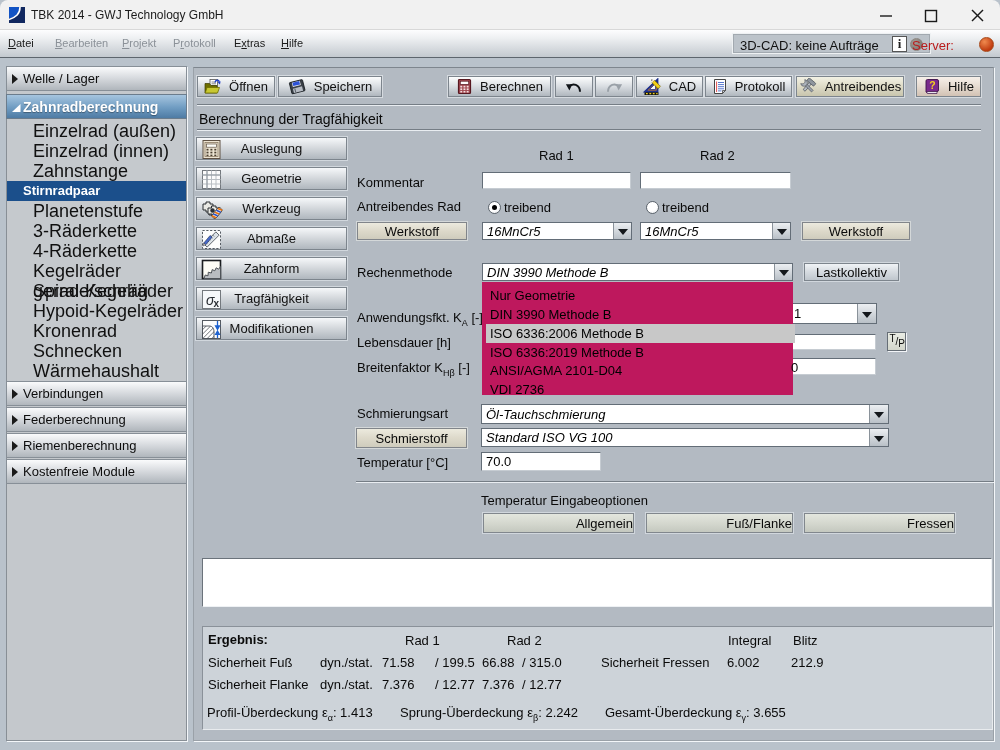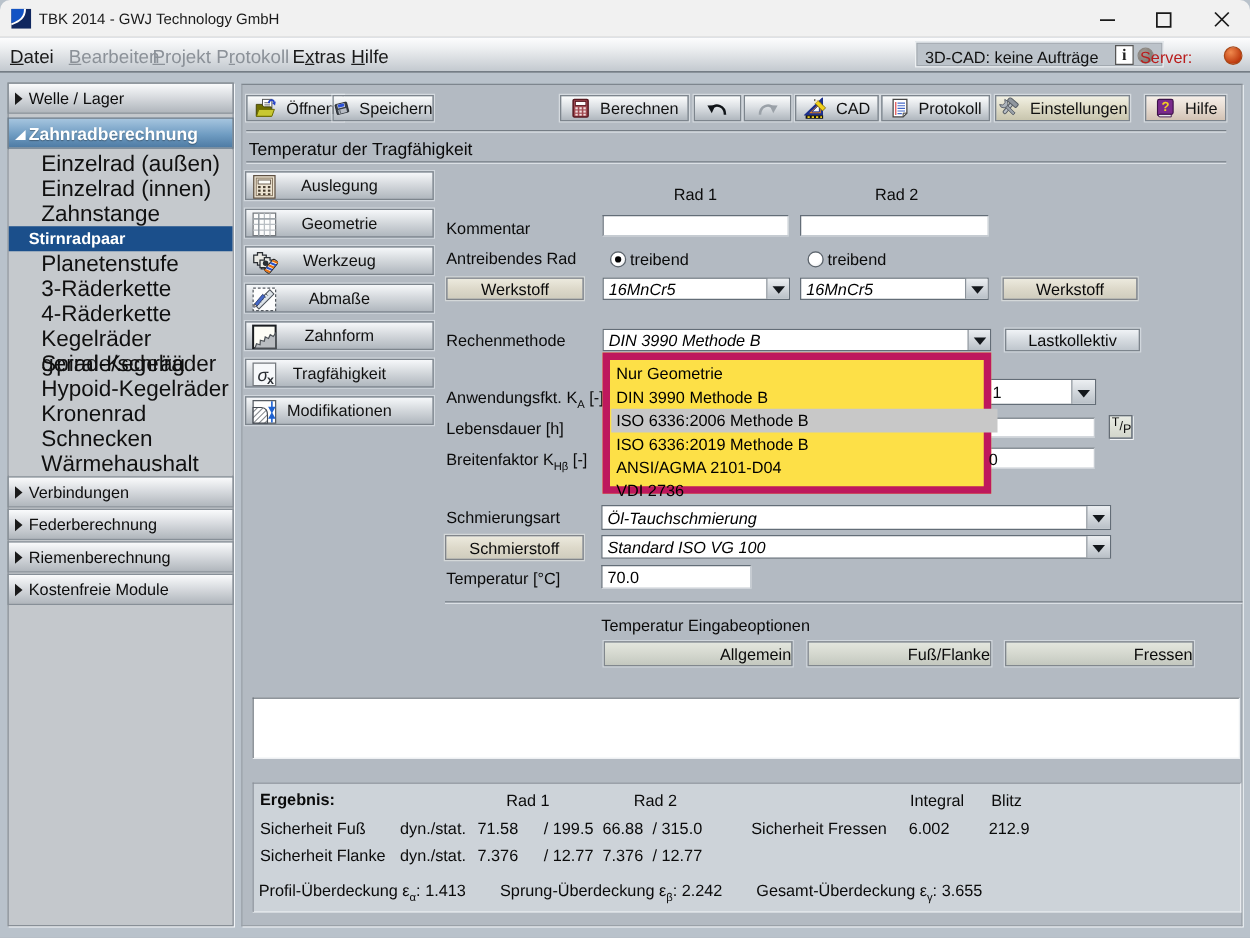--- a/index.html
+++ b/index.html
@@ -5,21 +5,21 @@
 * { margin:0; padding:0; box-sizing:border-box; font-family:"Liberation Sans",sans-serif; }
 html,body { width:1000px; height:750px; }
 body { position:relative; background:#b9c2cb; overflow:hidden; }
 .abs { position:absolute; }
 #titlebar { left:0; top:0; width:1000px; height:30px; background:#f1f1f1;
   border-bottom:1px solid #d8d8d8; border-radius:8px 8px 0 0; }
 #titletext { left:31px; top:8px; font-size:12px; color:#1b1b1b; }
 #menubar { left:0; top:30px; width:1000px; height:28px;
   background:linear-gradient(#fdfdfe,#eef0f2 30%,#c3c9cf);
   border-bottom:1px solid #5d656d; }
-.mitem { top:37px; font-size:15px; color:#1a1a1a;text-align:center; }
+.mitem { top:37px; font-size:11px; color:#1a1a1a;text-align:center; }
 .mdis { color:#8b9198; }
 #cadbox { left:732px; top:33px; width:199px; height:21px; background:#bcc3ca;
   border:1px solid #eef1f3; box-shadow:0 0 0 1px #a2a9b0 inset; }
 #panel-side { left:6px; top:66px; width:181px; height:675px; background:#c4c8cc;
   border:1px solid #888f96; box-shadow:1px 1px 0 rgba(250,252,254,0.9); }
 #panel-main { left:193px; top:67px; width:801px; height:674px; background:#b3bac2;
   border:1px solid #9aa1a8; border-top-color:#7e868e; box-shadow:1px 1px 0 rgba(250,252,254,0.9); }
 .shead { left:6px; width:181px; height:25px;
   background:linear-gradient(#fafbfc,#d9dce0 45%,#b0b6bc);
   border:1px solid #878f97; color:#0d0d0d; font-size:13px; line-height:24px; padding-left:16px; }
@@ -53,22 +53,22 @@
   border-left:5px solid transparent; border-right:5px solid transparent; border-top:6px solid #14181c; }
 .gbtn { border:1px solid #81858a; font-size:13px; color:#0a0a0a; text-align:center;
   background:linear-gradient(#eceade,#ddd9ca 50%,#cfccbd);
   box-shadow:0 0 0 1px rgba(245,245,240,0.5); }
 .bbtn { border:1px solid #7d858d; font-size:13px; color:#0a0a0a; text-align:center;
   background:linear-gradient(#f0f3f6,#d8dde2 45%,#bfc6cd);
   box-shadow:0 0 0 1px rgba(240,244,248,0.5); }
 .sgbtn { border:1px solid #81878d; font-size:13px; color:#0a0a0a; text-align:right;
   background:linear-gradient(#e3e6de,#d5d8cf 50%,#c4c8bf);
   box-shadow:0 0 0 1px rgba(240,244,248,0.5); }
-#droplist { left:482px; top:282px; width:311px; height:113px; background:#fde047;
-  border:6px solid #be185d; z-index:30; }
+#droplist { left:482px; top:282px; width:311px; height:113px; background:#be185d;
+  border:3px solid #be185d; z-index:30; }
 .ditem { position:absolute; left:1px; width:309px; height:19px; font-size:13px; line-height:19px; padding-left:4px; color:#000; }
 .radio { width:13px; height:13px; border-radius:50%;
   background:radial-gradient(circle at 35% 30%, #ffffff 55%, #dfe3e7); border:1px solid #5c646c; }
 .rdot { position:absolute; left:3px; top:3px; width:5px; height:5px; border-radius:50%; background:#000; }
 #results { left:202px; top:626px; width:791px; height:104px; background:#cdd3d9;
   border:1px solid #8a9199; border-bottom-color:#e8ebee; border-right-color:#e8ebee; }
 .rtxt { font-size:13px; color:#0a0a0a; white-space:nowrap; }
 sub.sm { font-size:9px; vertical-align:-4px; }
 </style>
 </head>
@@ -137,21 +137,21 @@
       <line x1="7.5" y1="4" x2="12" y2="4" stroke="#888"></line>
       <line x1="7.5" y1="5.8" x2="12" y2="5.8" stroke="#888"></line>
       <line x1="7.5" y1="7.6" x2="12" y2="7.6" stroke="#888"></line>
       <path d="M11,4.5 C11.5,1.5 15,1.5 15.2,4" fill="none" stroke="#2442c8" stroke-width="1.4"></path>
       <polygon points="16.6,3.2 13.6,4.4 16,6.4" fill="#2442c8"></polygon>
       <path d="M1,5.5 L5.5,5.5 L7,7.5 L13,7.5 L13,15 L1,15 Z" fill="#6e6e00" stroke="#3c3c00" stroke-width="0.7"></path>
       <path d="M3,9.5 L15.5,9.5 L13.5,15 L1.2,15 Z" fill="#c8c832" stroke="#6e6e00" stroke-width="0.8"></path>
     </svg>
     <span>Öffnen</span>
   </div>
-<div class="abs tbtn" style="left:266px;width:81px">
+<div class="abs tbtn" style="left:278px;width:104px">
     <svg width="19" height="17" viewBox="0 0 19 17">
       <g transform="rotate(-14 9 9)">
         <rect x="2.5" y="3" width="13.5" height="11.5" rx="0.8" fill="#3a4048" stroke="#14181d" stroke-width="0.8"></rect>
         <rect x="5" y="3.6" width="8.2" height="4.4" fill="#e8eaee"></rect>
         <rect x="5.6" y="3.8" width="7" height="3.4" fill="#2c52d8"></rect>
         <rect x="4.6" y="9.6" width="9.4" height="4.6" fill="#b7bcc4"></rect>
         <line x1="6.5" y1="10" x2="6.5" y2="14" stroke="#595f68"></line>
       </g>
     </svg>
     <span>Speichern</span>
@@ -224,32 +224,32 @@
     <svg width="19" height="17" viewBox="0 0 19 17">
       <g transform="rotate(40 9 8)">
         <rect x="7.6" y="2" width="2.6" height="12" rx="1" fill="#b9bfc6" stroke="#565c64" stroke-width="0.8"></rect>
         <rect x="4.5" y="1" width="9" height="3.6" rx="1" fill="#8f969e" stroke="#565c64" stroke-width="0.8"></rect>
       </g>
       <g transform="rotate(-45 9 9)">
         <rect x="8" y="5" width="2.2" height="10" fill="#9ba2aa" stroke="#565c64" stroke-width="0.7"></rect>
         <path d="M6.2,1.5 a3.4,3.4 0 1 0 5.8,0 l-1.6,2 h-2.6 Z" fill="#aeb5bd" stroke="#565c64" stroke-width="0.7"></path>
       </g>
     </svg>
-    <span>Einstellungen</span>
+    <span>Antreibendes</span>
   </div>
 <div class="abs tbtn" style="left:916px;width:65px;background:linear-gradient(#f6efe9,#e8ddd3 45%,#d2c2b4)">
     <svg width="18" height="17" viewBox="0 0 18 17">
       <path d="M3,3 Q3,1.5 4.5,1.5 H14 Q15.5,1.5 15.5,3 V12 Q15.5,13.5 14,13.5 H5 Q3.8,13.5 3.8,14.5 L3,14 Z" fill="#7a2a8c" stroke="#3c1048" stroke-width="0.9"></path>
       <path d="M3.8,14.5 Q3.8,13.5 5,13.5 H14 L14,15.5 H5 Q3.8,15.6 3.8,14.5 Z" fill="#e8e4ee" stroke="#3c1048" stroke-width="0.7"></path>
       <text x="9.4" y="11" text-anchor="middle" font-size="10.5" font-weight="bold" fill="#f5d020" font-family="Liberation Serif">?</text>
     </svg>
     <span>Hilfe</span>
   </div>
 <div class="abs groove" style="left:197px;top:104px;width:784px"></div>
-<div class="abs lbl" style="left:199px;top:111px;font-size:14px">Temperatur der Tragfähigkeit</div>
+<div class="abs lbl" style="left:199px;top:111px;font-size:14px">Berechnung der Tragfähigkeit</div>
 <div class="abs groove" style="left:197px;top:129px;width:784px"></div>
 
 <div class="abs navbtn" style="top:137px"><svg width="23" height="23" viewBox="0 0 23 23">
       <rect x="3" y="2.5" width="17" height="18" fill="#ede4d2" stroke="#5f5143" stroke-width="1"></rect>
       <rect x="5" y="4.5" width="13" height="14" fill="none" stroke="#8a7a64" stroke-width="0.8"></rect>
       <rect x="6.5" y="6" width="10" height="3.2" fill="#fdfdf8" stroke="#5f5143" stroke-width="0.7"></rect>
       <g fill="#4a3f30">
         <rect x="6.5" y="10.8" width="2" height="1.7"></rect>
         <rect x="10.4" y="10.8" width="2" height="1.7"></rect>
         <rect x="14.3" y="10.8" width="2" height="1.7"></rect>
@@ -354,21 +354,21 @@
 <div class="abs combo" style="left:640px;top:222px;width:151px;height:18px">
     <span class="txt">16MnCr5</span>
     <span class="carrow"></span>
   </div>
 <div class="abs gbtn" style="left:802px;top:222px;width:108px;height:18px;line-height:17px">Werkstoff</div>
 <div class="abs lbl" style="left:357px;top:265px">Rechenmethode</div>
 <div class="abs combo" style="left:482px;top:263px;width:311px;height:18px">
     <span class="txt">DIN 3990 Methode B</span>
     <span class="carrow"></span>
   </div>
-<div class="abs bbtn" style="left:804px;top:263px;width:108px;height:18px;line-height:17px">Lastkollektiv</div>
+<div class="abs bbtn" style="left:804px;top:263px;width:95px;height:18px;line-height:17px">Lastkollektiv</div>
 <div class="abs lbl" style="left:357px;top:310px">Anwendungsfkt. K<sub class="sm">A</sub> [-]</div>
 <div class="abs combo" style="left:700px;top:303px;width:177px;height:21px">
     <span class="carrow" style="width:19px"></span>
   </div>
 <div class="abs lbl" style="left:794px;top:306px;z-index:31">1</div>
 <div class="abs lbl" style="left:357px;top:335px">Lebensdauer [h]</div>
 <div class="abs inp" style="left:700px;top:334px;width:176px;height:16px"></div>
 <div class="abs sgbtn" style="left:887px;top:332px;width:19px;height:19px;font-size:10px;line-height:17px;background:linear-gradient(#e9ece4,#d3d6cb);border:1px solid #666e76;box-shadow:1px 1px 0 rgba(250,252,254,0.9)"><span style="position:relative;top:-3px">T</span>/<span style="position:relative;top:2px">P</span></div>
 <div class="abs lbl" style="left:357px;top:360px">Breitenfaktor K<sub class="sm">Hβ</sub> [-]</div>
 <div class="abs inp" style="left:700px;top:358px;width:176px;height:17px"></div>

